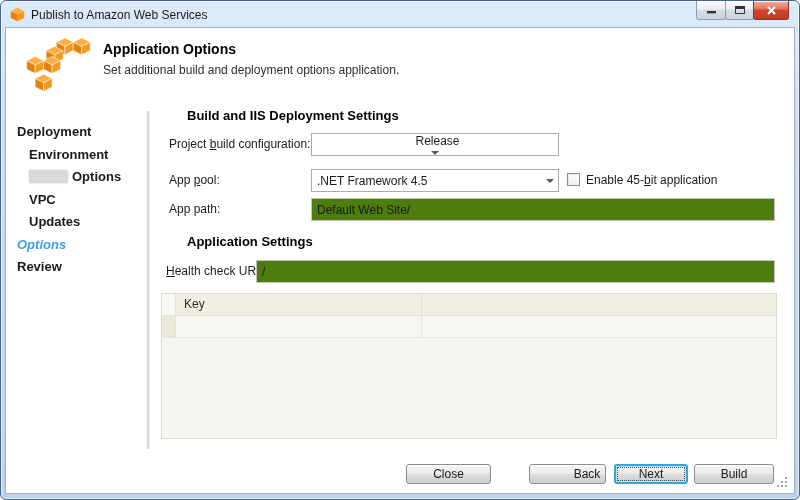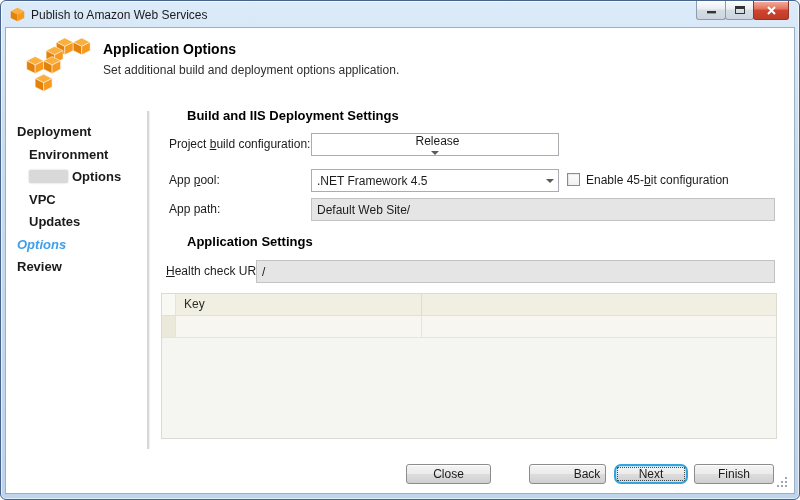--- a/index.html
+++ b/index.html
@@ -68,21 +68,21 @@
   .combo {
     position:absolute; height:23px; background:#fff; border:1px solid #a9adb2;
     display:flex; align-items:center; cursor:default;
   }
   .combo-value { flex:1; font-size:12px; color:#1c1c1c; padding-left:5px; white-space:nowrap; overflow:hidden; }
   .combo-arrow { width:17px; display:flex; align-items:center; justify-content:center; }
   .combo-arrow::after { content:""; width:0; height:0;
     border-left:4px solid transparent; border-right:4px solid transparent; border-top:4px solid #5a5a5a; }
 
   .text-input {
-    position:absolute; height:23px; background:#e5e5e5; border:1px solid #c3c3c3;
+    position:absolute; height:23px; background:#4d7c0f; border:1px solid #c3c3c3;
     font-family:"Liberation Sans", sans-serif; font-size:12px; color:#1c1c1c; padding:0 5px; outline:none;
   }
 
   .checkbox { position:absolute; width:13px; height:13px; border:1px solid #8b8b8b;
     background:linear-gradient(180deg,#fdfdfd,#f0f0f0); box-shadow:inset 1px 1px 1px rgba(0,0,0,.08); }
 
   
   .grid { position:absolute; left:155px; top:265px; width:616px; height:146px;
     border:1px solid #dbdbd2; background:#f5f5f1; }
   .grid-header { display:flex; height:22px; background:#f0efe2; border-bottom:1px solid #e3e1cf; }
@@ -200,21 +200,21 @@
       <span class="combo-value">Release</span>
       <span class="combo-arrow"></span>
     </div>
 
     <div class="field-label" style="left:163px; top:145px;"><span>App </span><span class="mnemonic">p</span><span>ool:</span></div>
     <div class="combo" style="left:305px; top:141px; width:248px;">
       <span class="combo-value">.NET Framework 4.5</span>
       <span class="combo-arrow"></span>
     </div>
     <div class="checkbox" style="left:561px; top:145px;"></div>
-    <div class="field-label" style="left:580px; top:145px;"><span>Enable 45-</span><span class="mnemonic">b</span><span>it configuration</span></div>
+    <div class="field-label" style="left:580px; top:145px;"><span>Enable 45-</span><span class="mnemonic">b</span><span>it application</span></div>
 
     <div class="field-label" style="left:163px; top:174px;">App path:</div>
     <input class="text-input" style="left: 305px; top: 170px; width: 464px;" value="Default Web Site/">
 
     <div class="section-title" style="left:153px; top:206px;">Application Settings</div>
 
     <div class="field-label" style="left:160px; top:236px;"><span></span><span class="mnemonic">H</span><span>ealth check URL:</span></div>
     <input class="text-input" style="left: 250px; top: 232px; width: 519px;" value="/">
 
     <div class="grid">
@@ -224,22 +224,22 @@
       </div>
       <div class="grid-row">
         <div class="grid-sel"></div>
         <div class="grid-cell-key"></div>
         <div class="grid-cell-val"></div>
       </div>
     </div>
 
     <button class="btn" style="left:400px; top:436px; width:85px;">Close</button>
     <button class="btn" style="left:523px; top:436px; width:77px;padding-left:39px;">Back</button>
-    <button class="btn focused" style="left:608px; top:436px; width:74px;border-radius:7px;">Next</button>
-    <button class="btn" style="left:688px; top:436px; width:80px;">Finish</button>
+    <button class="btn focused" style="left:608px; top:436px; width:74px;">Next</button>
+    <button class="btn" style="left:688px; top:436px; width:80px;">Build</button>
 
     <div class="grip">
       <span></span>
         <span></span>
         <span></span>
         <span></span>
         <span></span>
         <span></span>
     </div>
 

